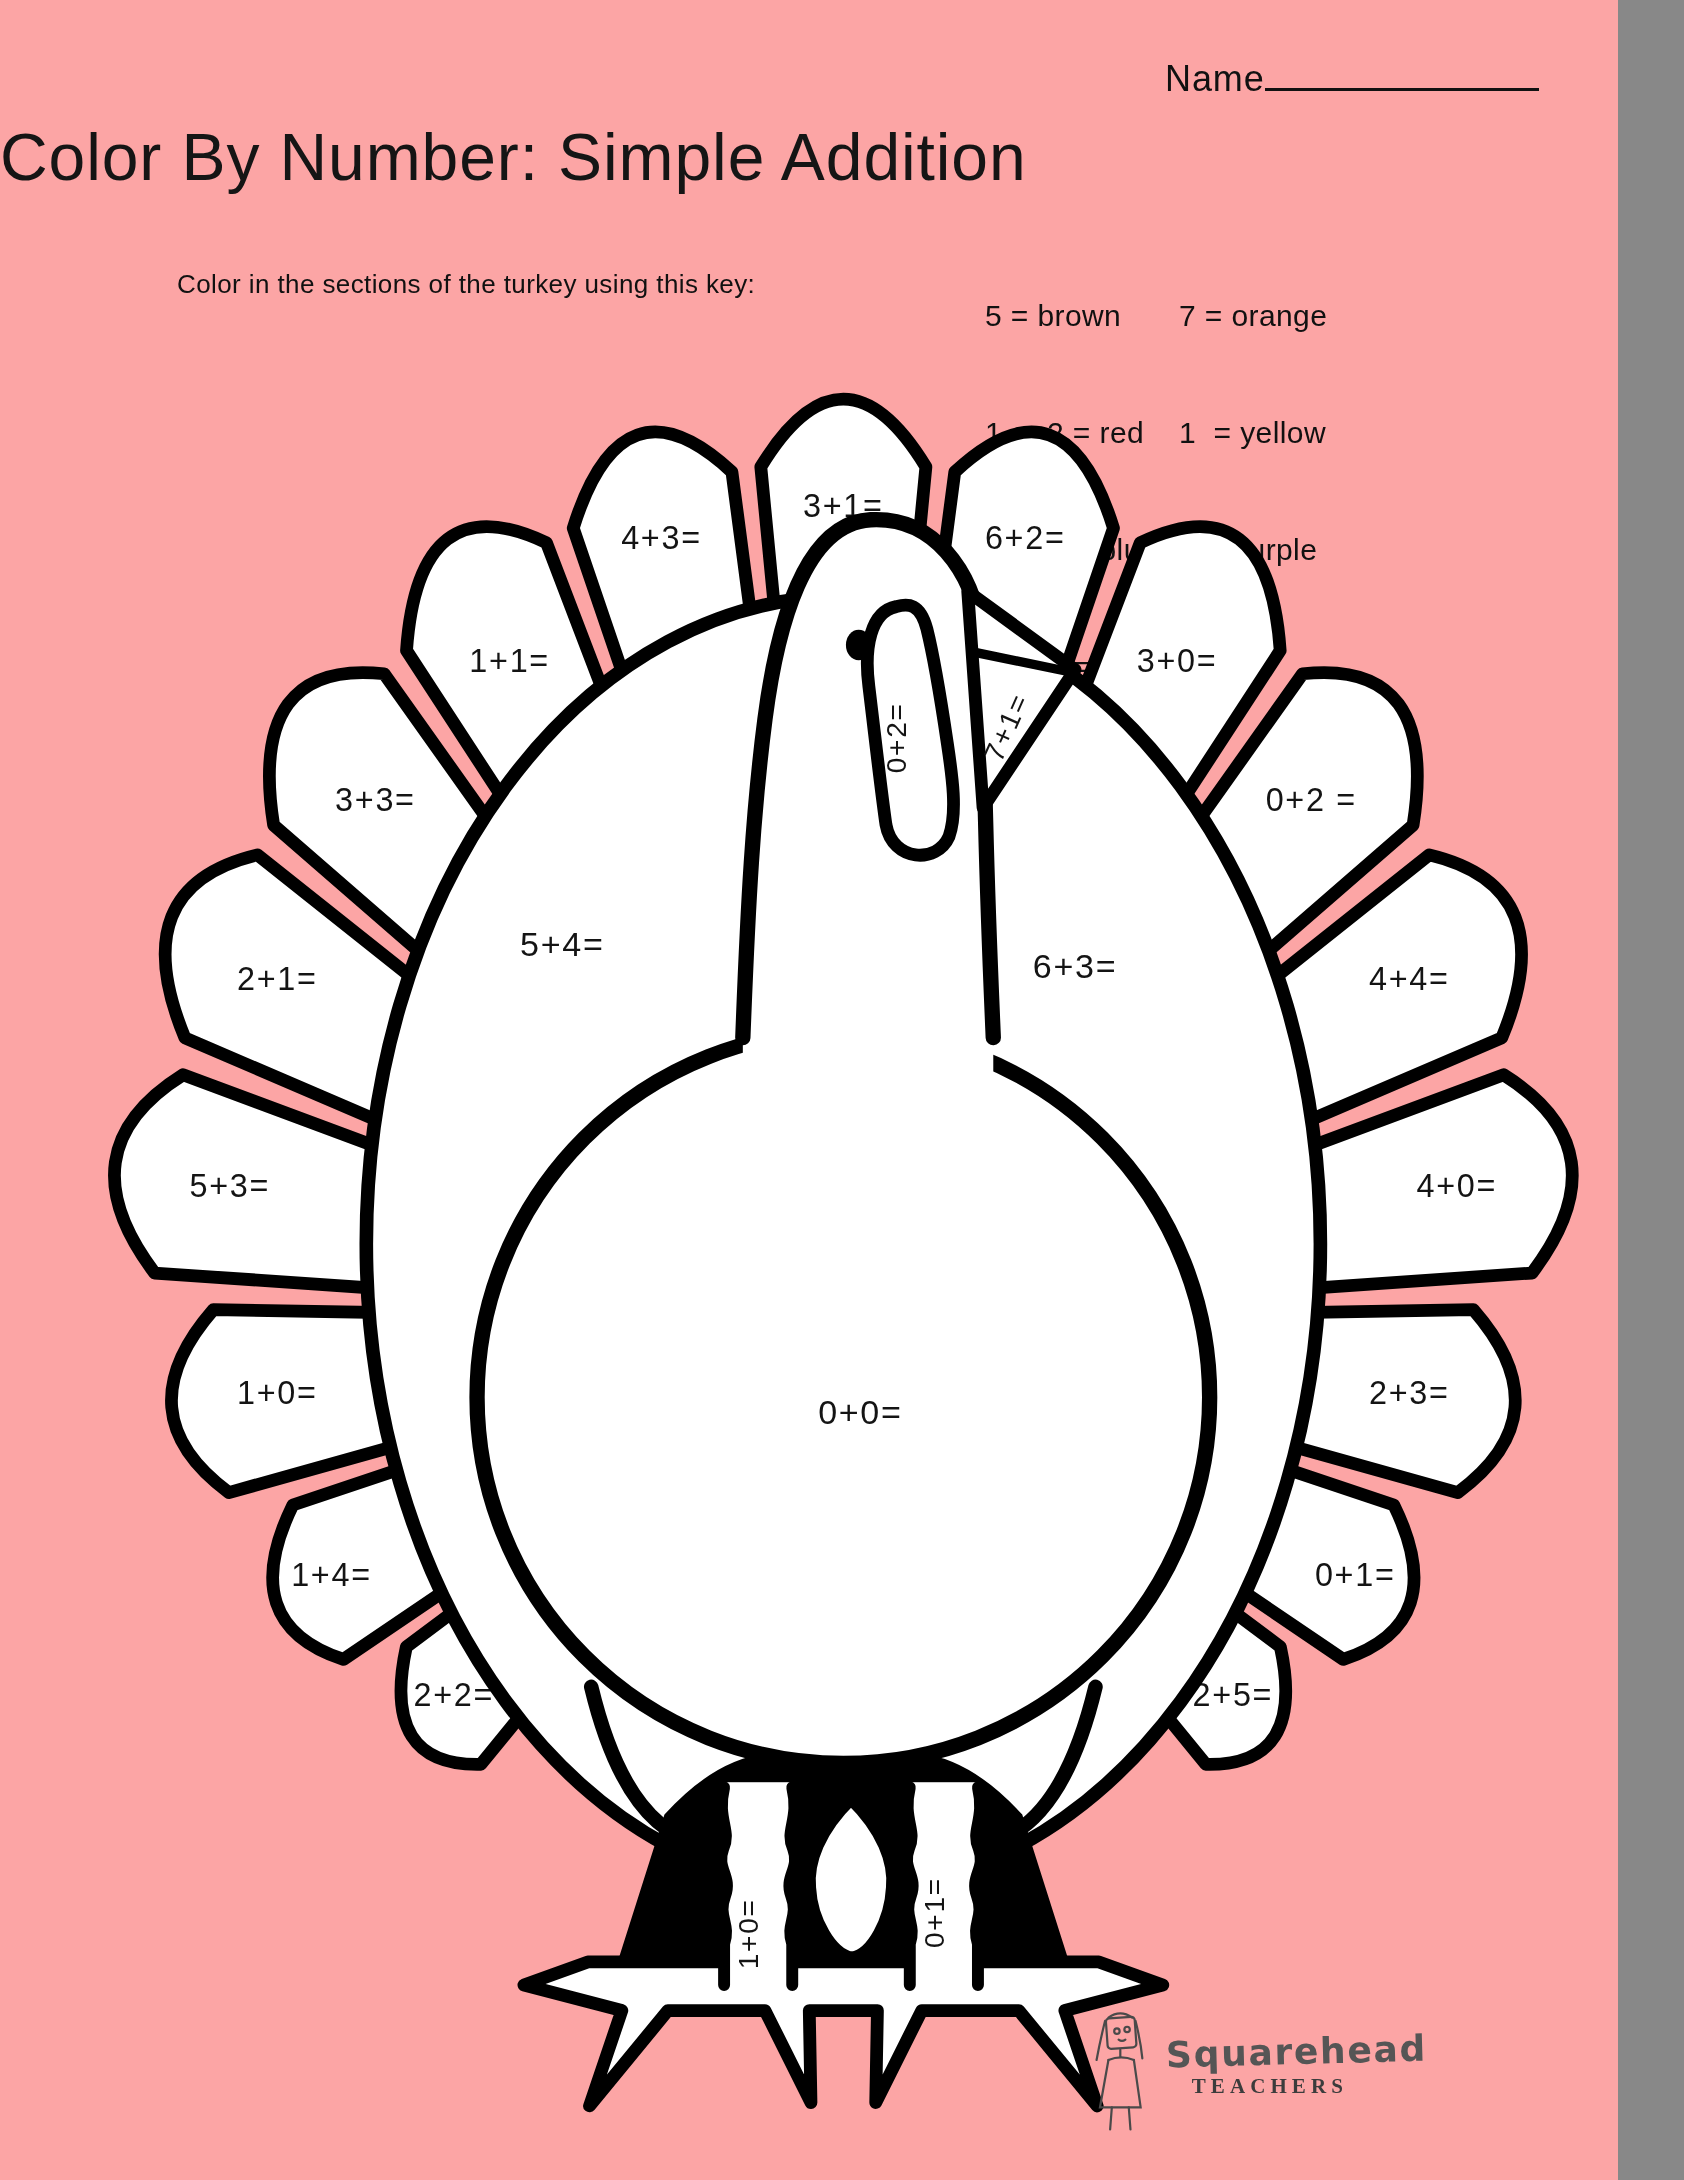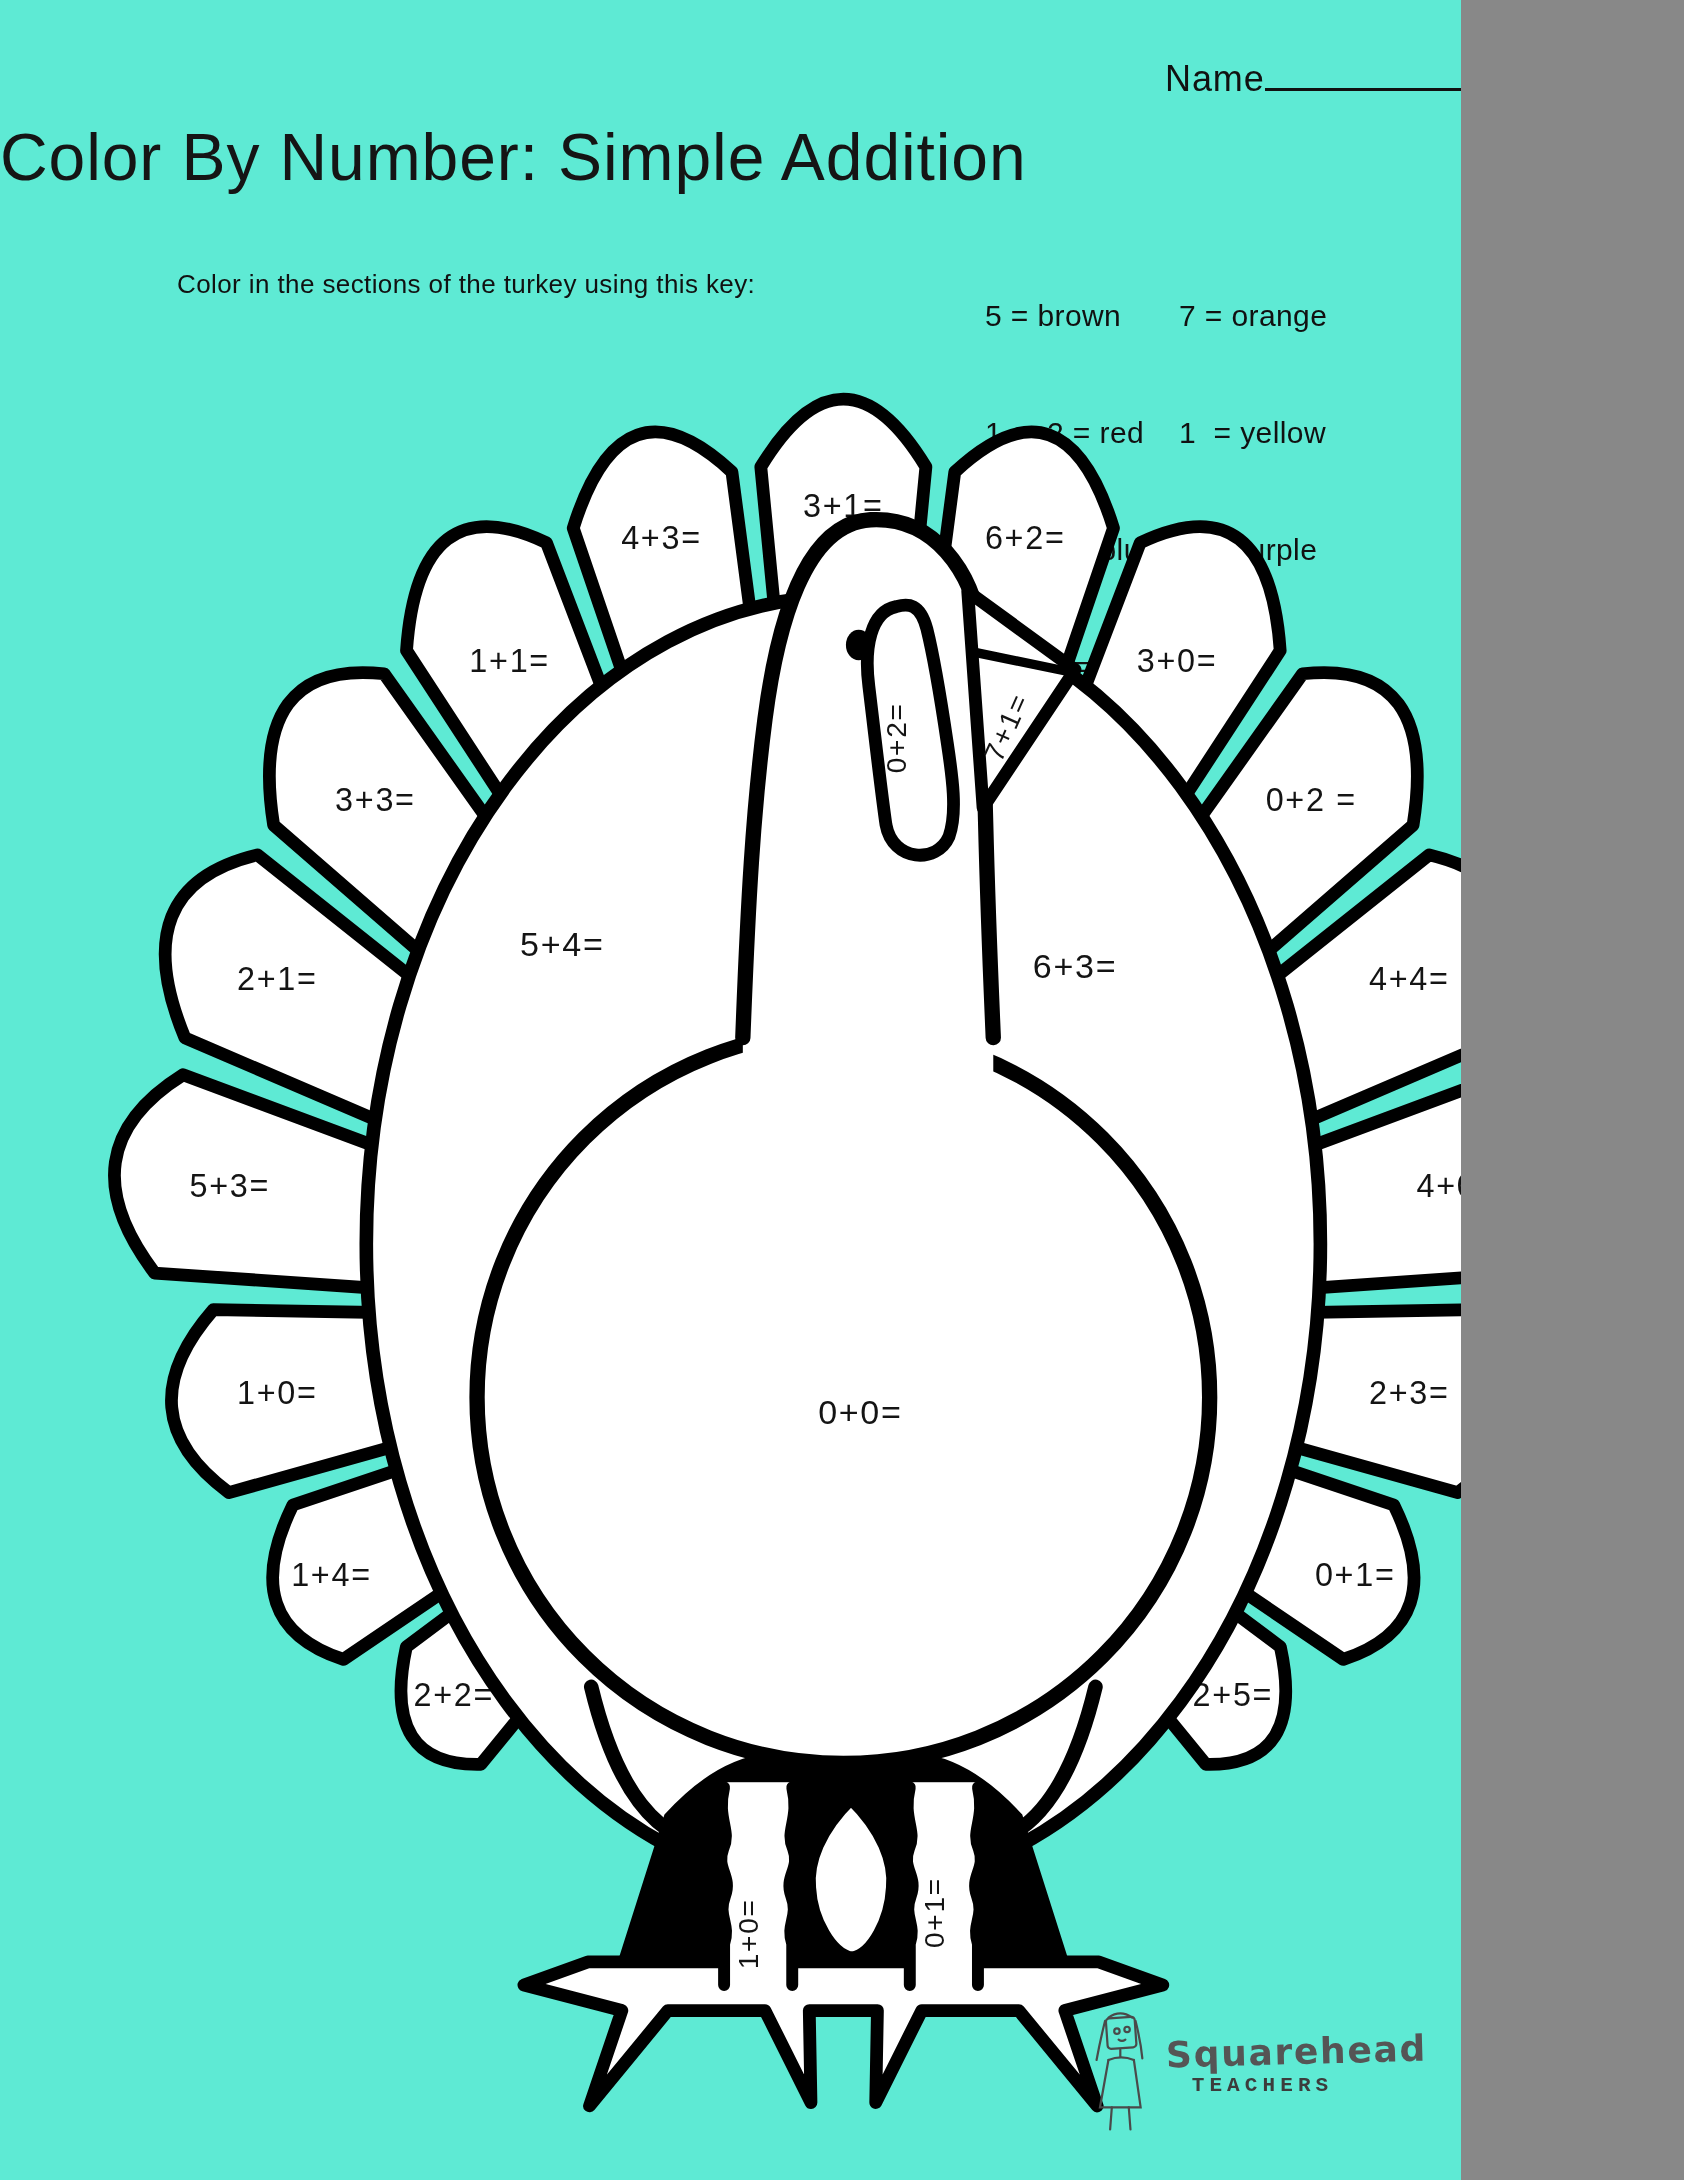--- a/index.html
+++ b/index.html
@@ -1,19 +1,19 @@
 <!DOCTYPE html>
 <html style="font-size:13.6px"><head>
 <meta charset="utf-8">
 <style>
   html,body{margin:0;padding:0;background:#888;}
   #page{
     position:relative;
-    width:1461px;height:2181px;
-    background:#5eead4;
+    width:1618px;height:2181px;
+    background:#fca5a5;
     font-family:"Liberation Sans", sans-serif;
     overflow:hidden;
   }
   
   .name-row{
     position:absolute;left:1165px;top:58px;
     font-size:36px;color:#111;letter-spacing:0.9px;
     white-space:nowrap;
   }
   .name-line{
@@ -57,21 +57,21 @@
   }
   .logo-text{margin-left:5.1px;margin-top:24px;}
   .logo-brand{
     font-size:36px;font-weight:bold;color:#555;
     font-family:"DejaVu Sans", sans-serif;
     transform:rotate(-1.5deg);letter-spacing:1.7px;
   }
   .logo-sub{
     font-size:21px;color:#3c3c3c;letter-spacing:5.1px;
     margin-left:25.6px;margin-top:1.7px;font-weight:bold;
-    font-family:Liberation Mono, monospace;
+    font-family:Liberation Serif, serif;
   }
 </style>
 </head>
 <body>
 
 <div id="page">
 
   <div class="name-row">
     <span>Name</span><span class="name-line"></span>
   </div>

